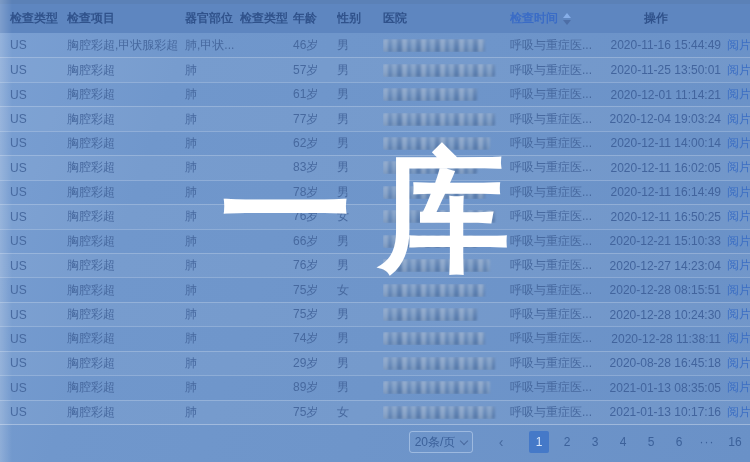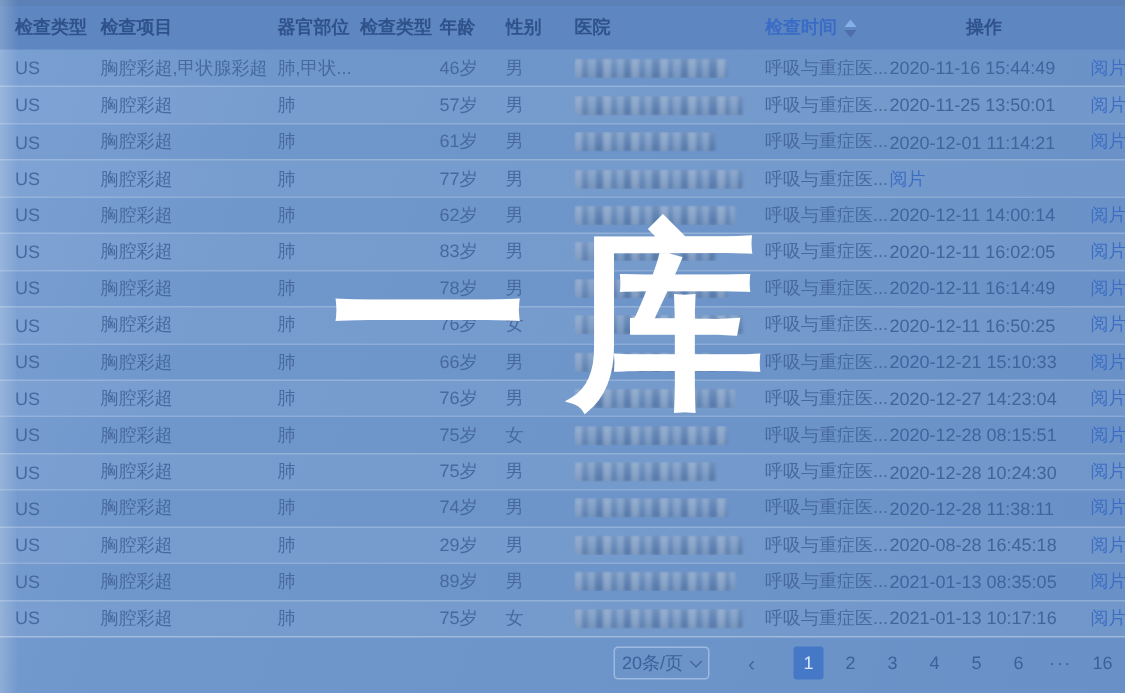--- a/index.html
+++ b/index.html
@@ -19,21 +19,21 @@
 
   
   .thead {
     position:absolute; top:4px; left:0; width:770px; height:29px;
     background:#5e86c0; display:flex; align-items:center;
     font-size:12px; color:#30528b; font-weight:bold; z-index:1;
   }
   .cell { padding-right:6px; white-space:nowrap; overflow:hidden; flex:none; }
   .c1{ width:67px; padding-left:10px; } .c2{ width:118px; } .c3{ width:55px; }
   .c4{ width:53px; } .c5{ width:44px; } .c6{ width:46px; } .c7{ width:127px; }
-  .c8{ width:83px; } .c9{ width:134px; } .c10{ width:43px; }
+  .c8{ width:83px; } .c9{ width:134px;text-align:right; } .c10{ width:43px; }
 
   .th-time { color:#3a6cc6; display:flex; align-items:center; }
   .sorter { display:inline-flex; flex-direction:column; gap:2px; margin-left:5px; }
   .caret-up   { width:0; height:0; border-left:4px solid transparent; border-right:4px solid transparent; border-bottom:5px solid #86aee8; }
   .caret-down { width:0; height:0; border-left:4px solid transparent; border-right:4px solid transparent; border-top:5px solid #4d6ea6; }
 
   .tbody { position:absolute; top:33px; left:0; width:770px; z-index:1; }
   .tr {
     display:flex; align-items:center; height:24.45px;
     font-size:12px; color:#47699f;
@@ -166,20 +166,21 @@
       <div class="cell c1">US</div>
       <div class="cell c2">胸腔彩超</div>
       <div class="cell c3">肺</div>
       <div class="cell c4"></div>
       <div class="cell c5">77岁</div>
       <div class="cell c6">男</div>
       <div class="cell c7">
         <div class="redact"></div>
       </div>
       <div class="cell c8">呼吸与重症医...</div>
+      <div class="cell c9">2020-12-04 19:03:24</div>
       <div class="cell c10">
         <span class="action-link">阅片</span>
       </div>
     </div>
 
     <div class="tr">
       <div class="cell c1">US</div>
       <div class="cell c2">胸腔彩超</div>
       <div class="cell c3">肺</div>
       <div class="cell c4"></div>

